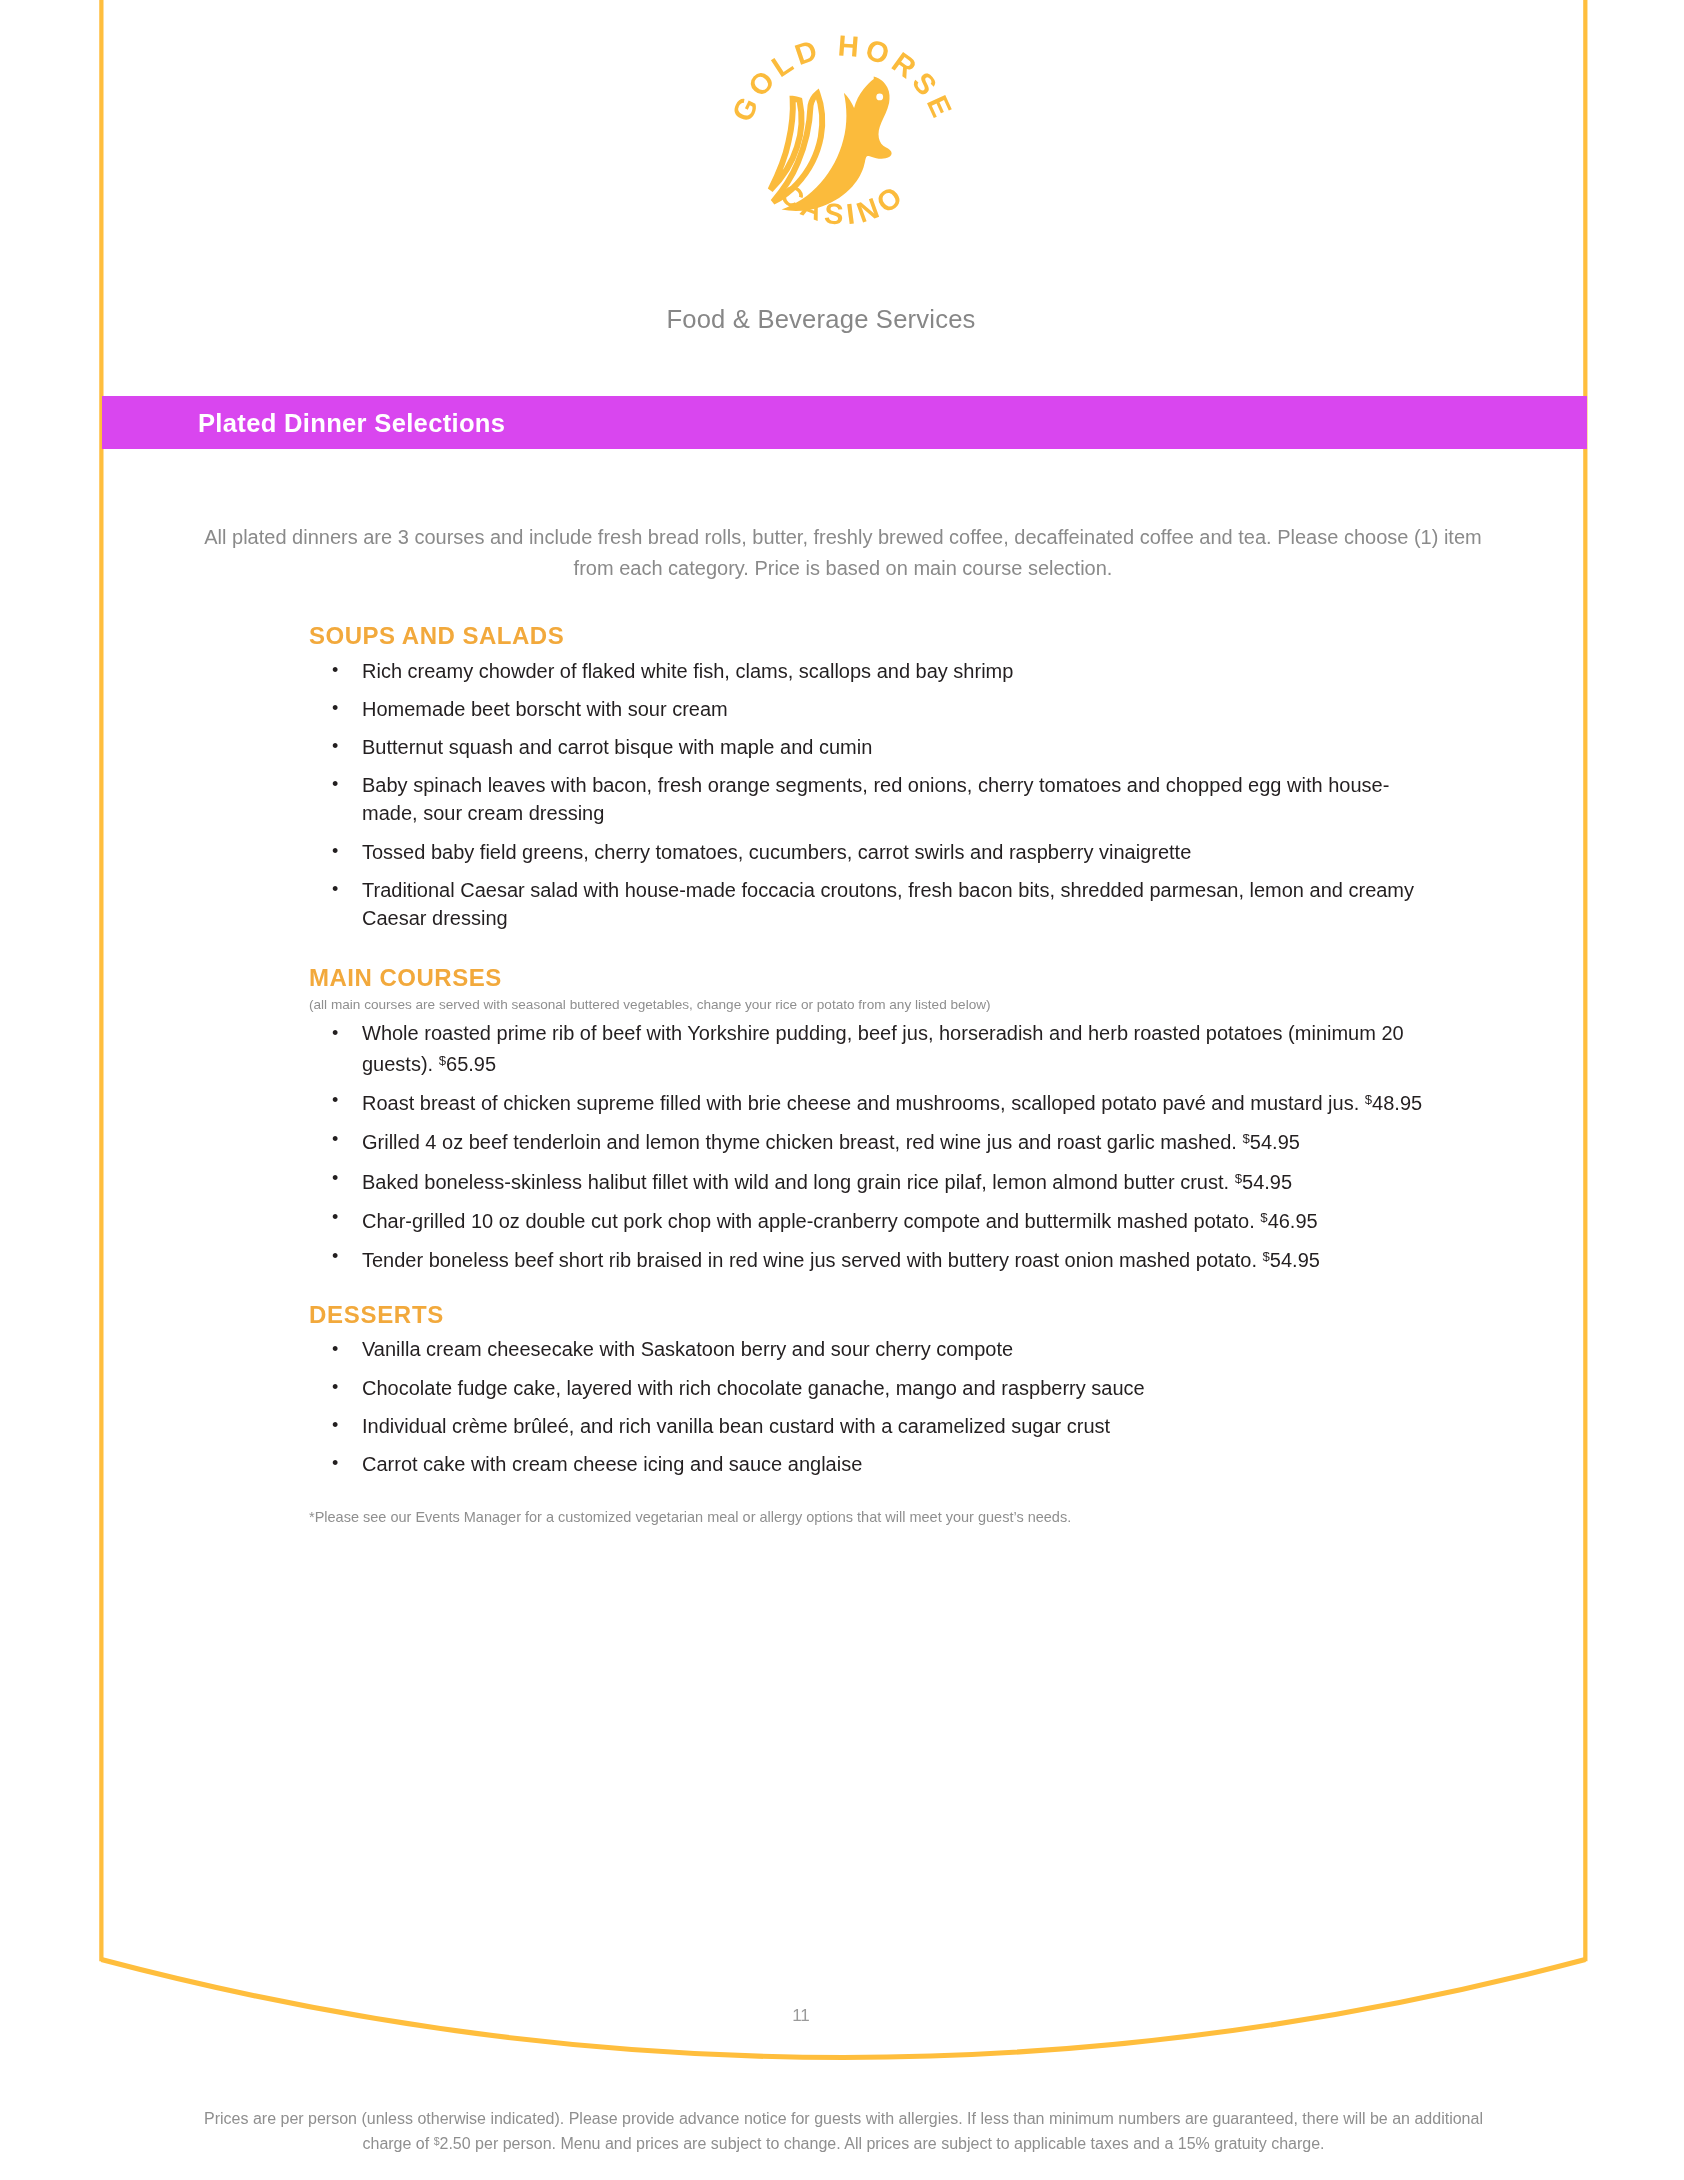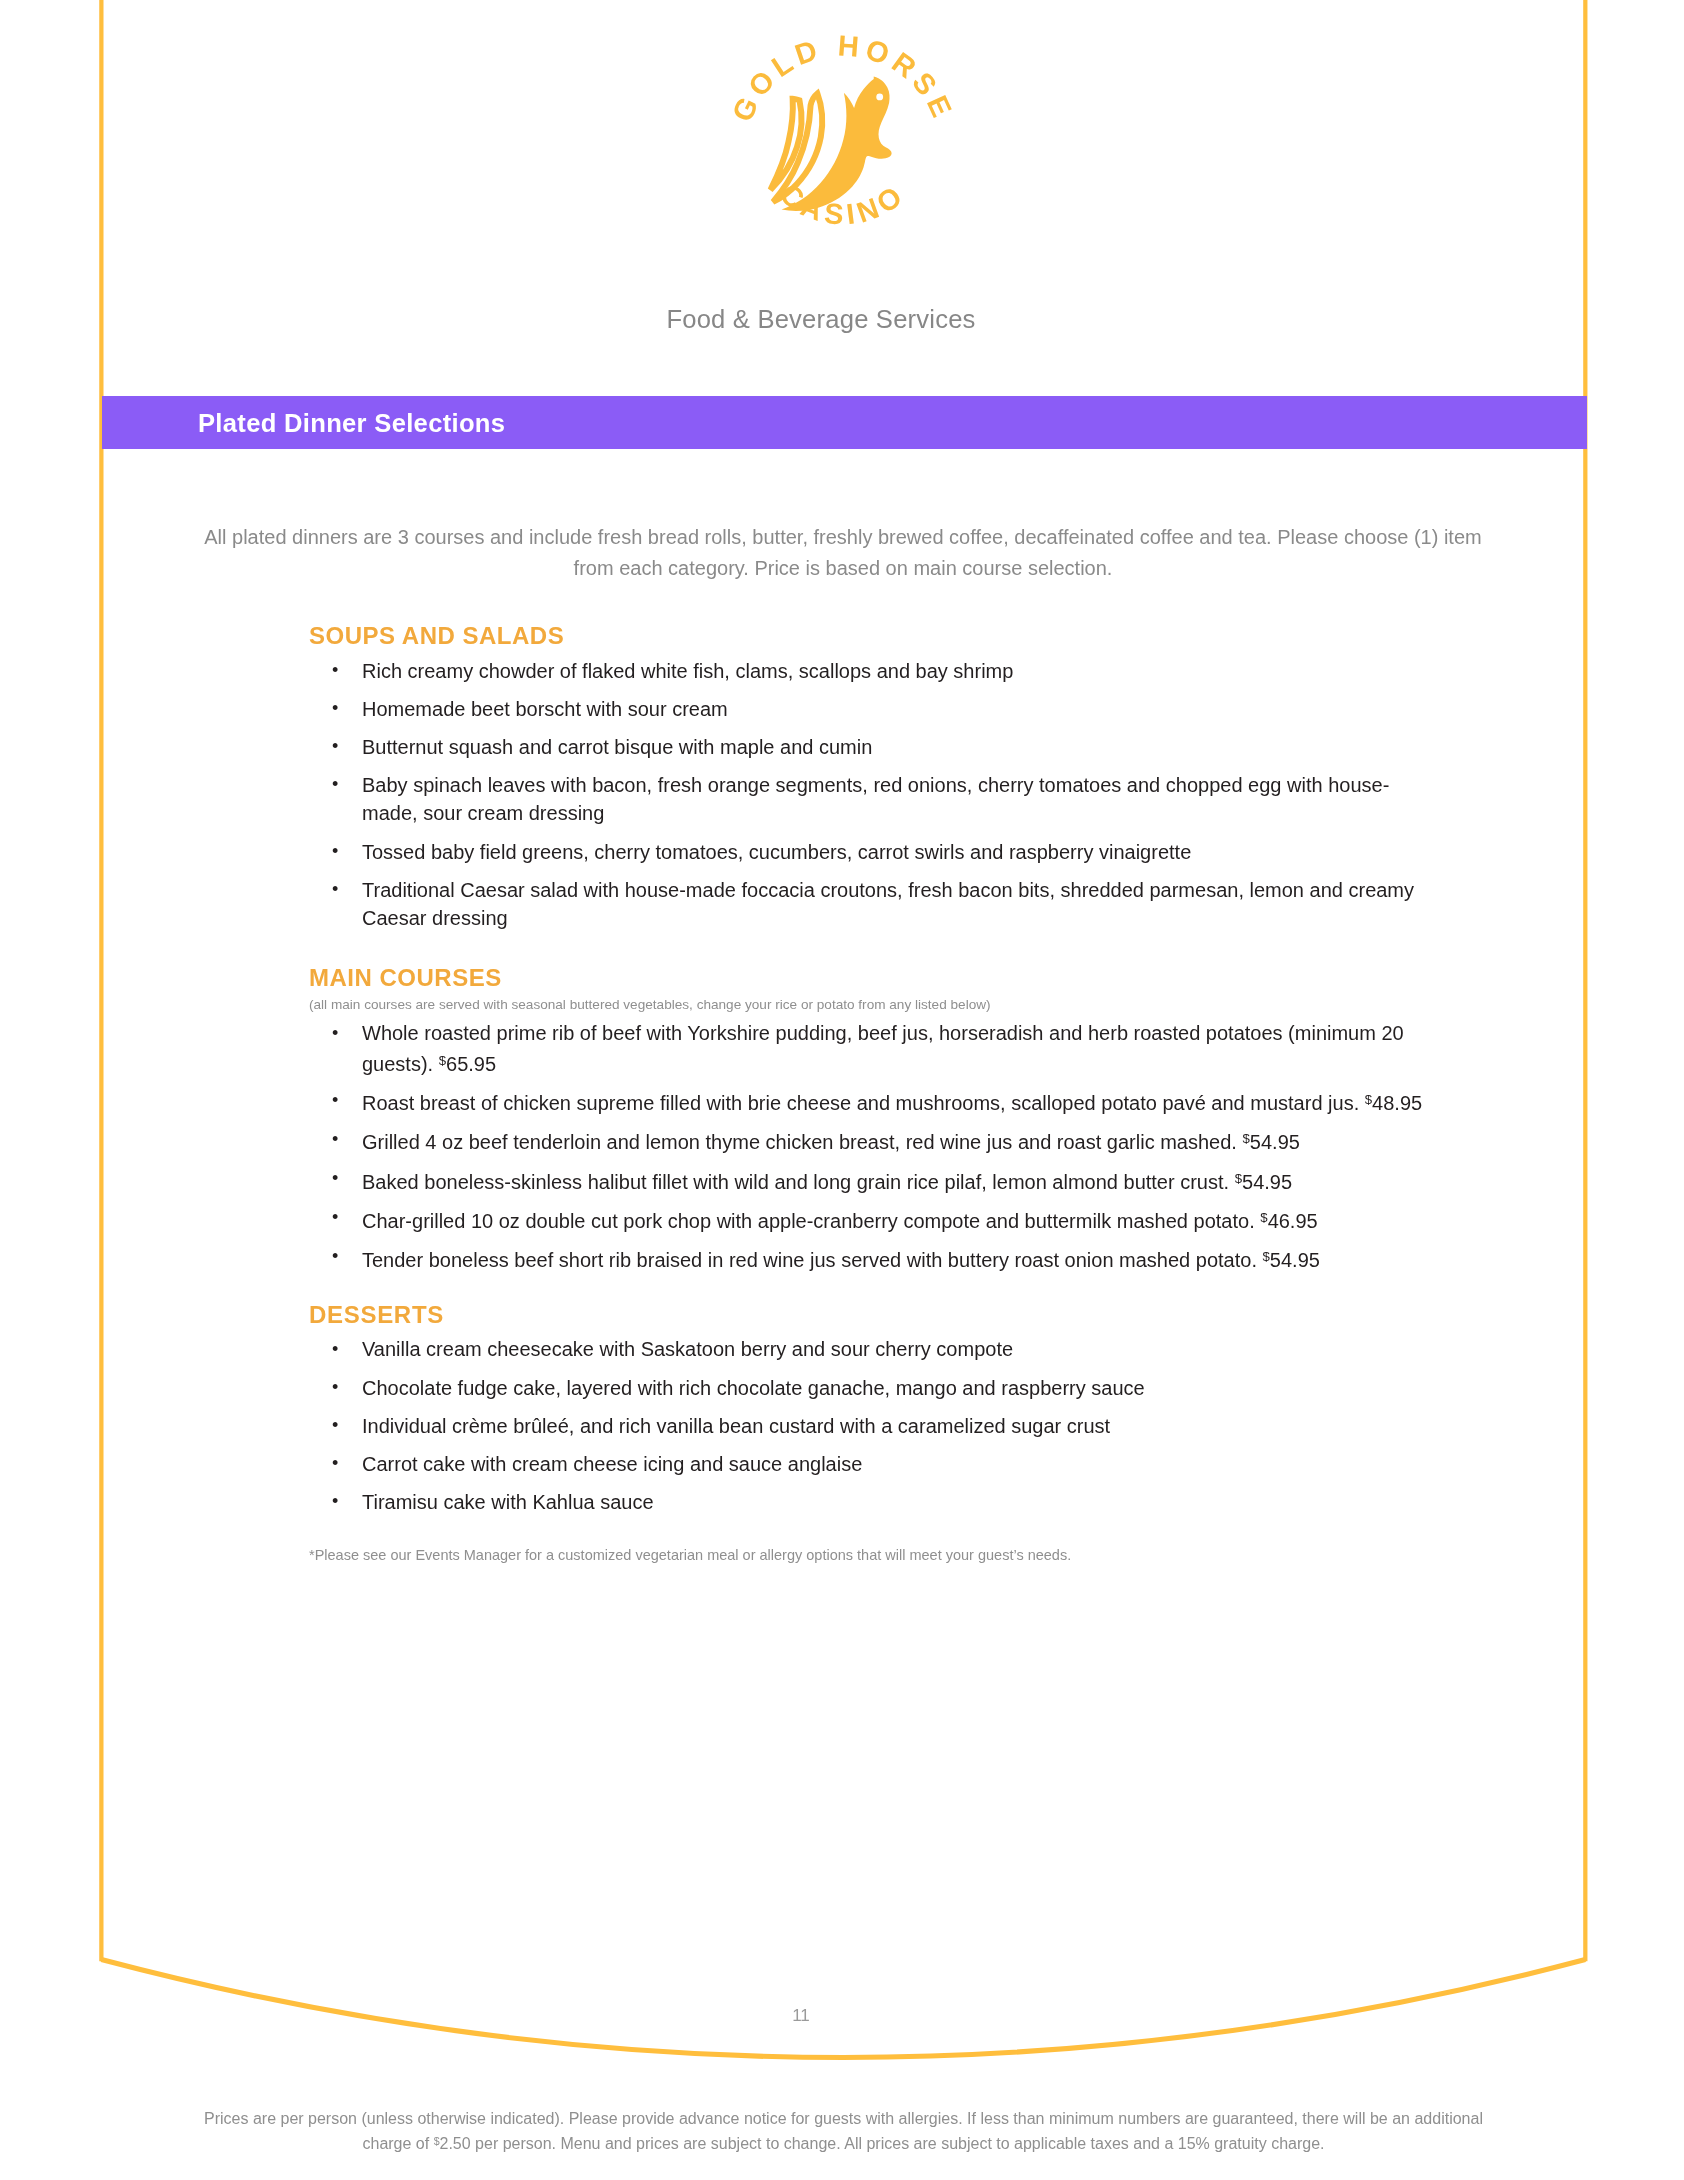--- a/index.html
+++ b/index.html
@@ -60,21 +60,21 @@
     font-weight: 400;
   }
 
   
   .title-band {
     position: absolute;
     left: 102px;
     top: 396px;
     width: 1485px;
     height: 53px;
-    background: #8b5cf6;
+    background: #d946ef;
   }
   .title-band-text {
     position: absolute;
     left: 96px;
     top: 50%;
     transform: translateY(-50%);
     color: #ffffff;
     font-size: 25.6px;
     font-weight: 700;
     letter-spacing: 0.3px;
@@ -269,21 +269,20 @@
 
     <div class="gap-mains"></div>
 
     <div class="section">
       <div class="section-head desserts">DESSERTS</div>
       <ul class="items">
         <li>Vanilla cream cheesecake with Saskatoon berry and sour cherry compote</li>
         <li>Chocolate fudge cake, layered with rich chocolate ganache, mango and raspberry sauce</li>
         <li>Individual crème brûleé, and rich vanilla bean custard with a caramelized sugar crust</li>
         <li>Carrot cake with cream cheese icing and sauce anglaise</li>
-        <li>Tiramisu cake with Kahlua sauce</li>
       </ul>
     </div>
 
     <div class="vegnote">*Please see our Events Manager for a customized vegetarian meal or allergy options that will meet your guest’s needs.</div>
   </div>
 
   <div class="page-number">11</div>
 
   <div class="disclaimer">
     <span>Prices are per person (unless otherwise indicated). Please provide advance notice for guests with allergies. If less than minimum numbers are guaranteed, there</span>

